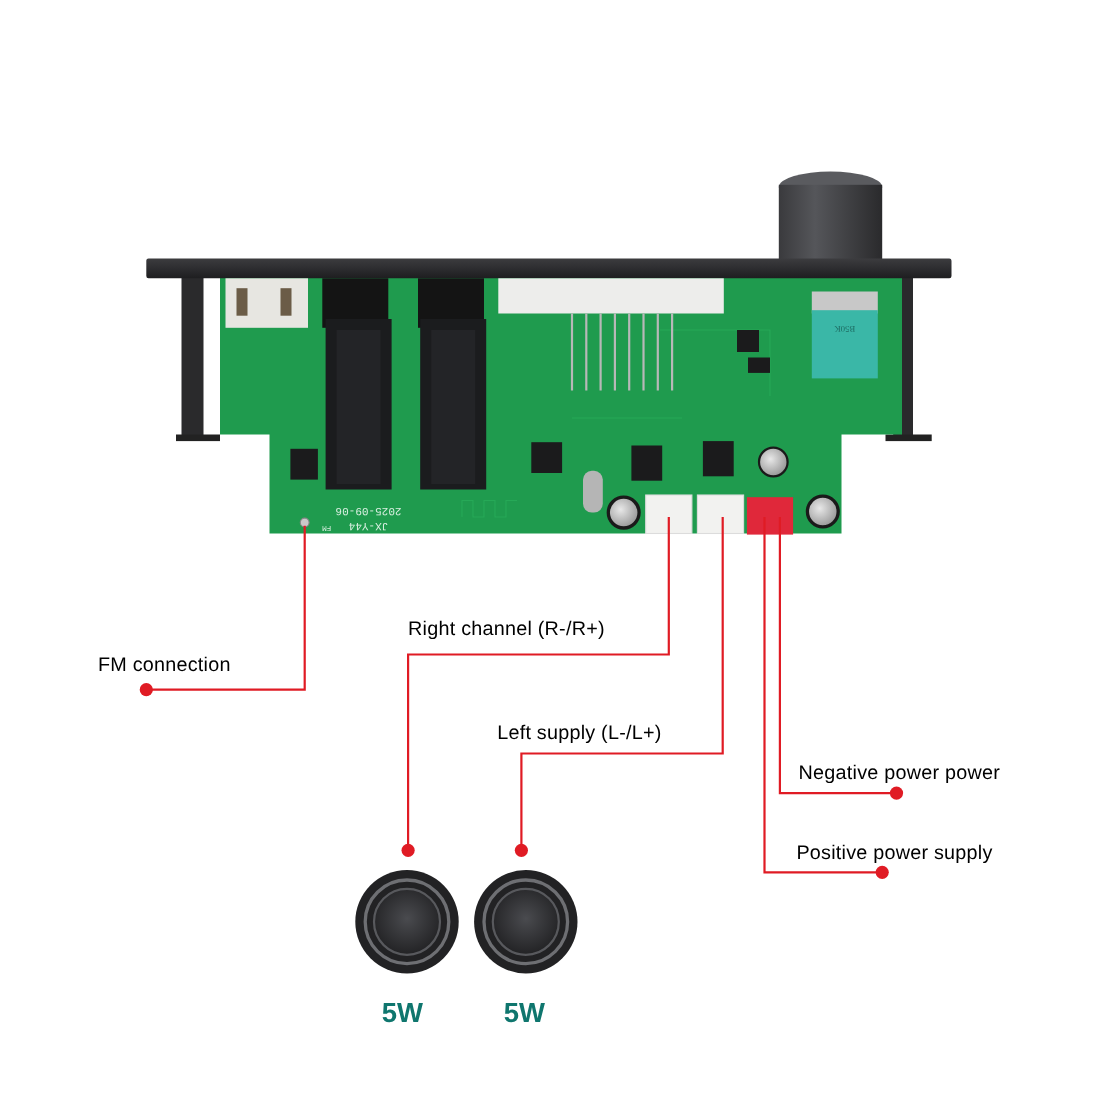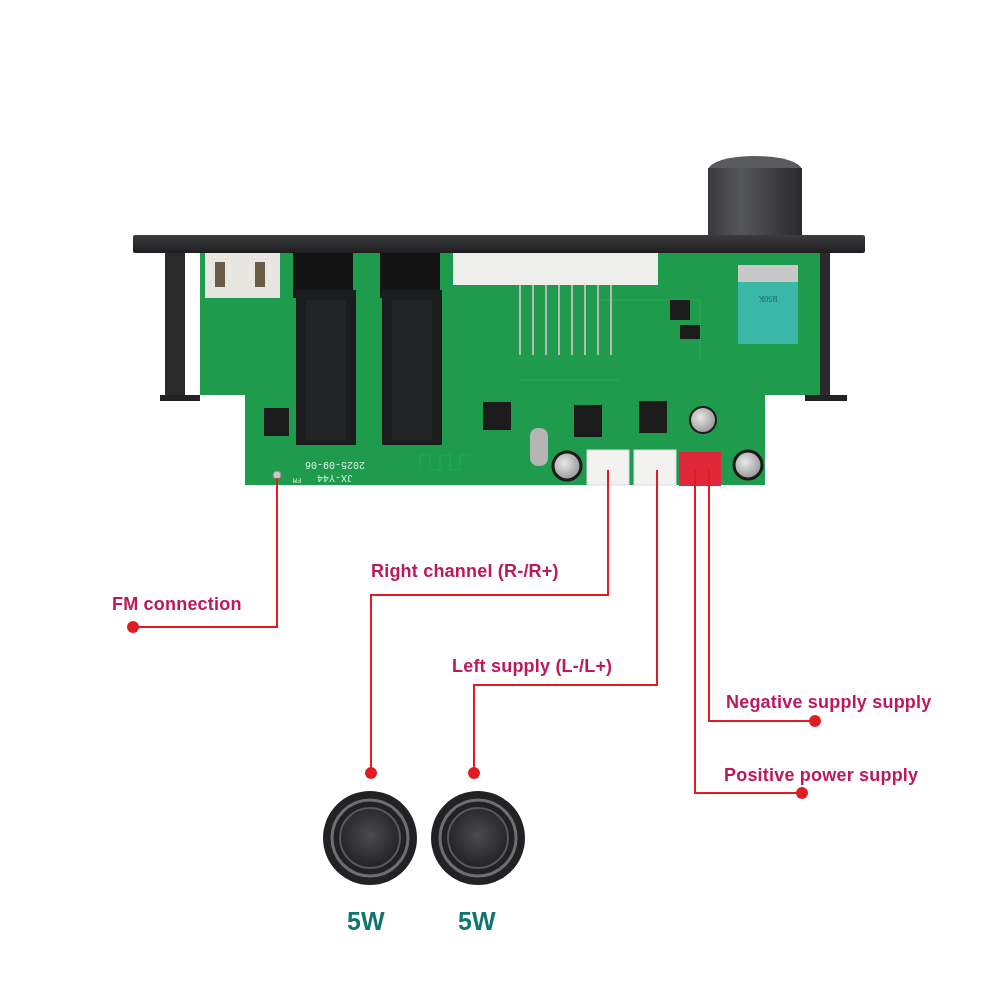--- a/index.html
+++ b/index.html
@@ -1,19 +1,19 @@
 <!DOCTYPE html>
 <html><head>
 <meta charset="utf-8">
 <style>
   html, body { margin:0; padding:0; background:#ffffff; }
   body { width:1000px; height:1000px; position:relative; overflow:hidden;
          font-family:"Liberation Sans", sans-serif; }
   .stage { position:absolute; left:0; top:0; width:1000px; height:1000px; }
-  .label { position:absolute; font-weight:bold; color:#be185d; font-size:18px; white-space:nowrap; letter-spacing:0.2px; }
+  .label { position:absolute; font-weight:normal; color:#000000; font-size:18px; white-space:nowrap; letter-spacing:0.2px; }
   .watt  { position:absolute; font-weight:bold; color:#0f766e; font-size:25px; }
   svg { position:absolute; left:0; top:0; }
 </style>
 </head>
 <body>
 
 <div class="stage">
 
   <svg width="1000" height="1000" viewBox="0 0 1000 1000">
     <defs>
@@ -139,21 +139,21 @@
       <circle cx="370" cy="838" r="38" fill="none" stroke="#6e6f73" stroke-width="3"></circle>
       <circle cx="370" cy="838" r="30" fill="url(#spkGrad)" stroke="#58595d" stroke-width="2"></circle>
     </g>
     <g>
       <circle cx="478" cy="838" r="47" fill="#222224"></circle>
       <circle cx="478" cy="838" r="38" fill="none" stroke="#6e6f73" stroke-width="3"></circle>
       <circle cx="478" cy="838" r="30" fill="url(#spkGrad)" stroke="#58595d" stroke-width="2"></circle>
     </g>
   </svg>
 
-  <div class="label" style="left:112px; top:594px;">FM connection</div>
+  <div class="label" style="left:89px; top:594px;">FM connection</div>
   <div class="label" style="left:371px; top:561px;">Right channel (R-/R+)</div>
   <div class="label" style="left:452px; top:656px;">Left supply (L-/L+)</div>
-  <div class="label" style="left:726px; top:692px;">Negative supply supply</div>
+  <div class="label" style="left:726px; top:692px;">Negative power power</div>
   <div class="label" style="left:724px; top:765px;">Positive power supply</div>
 
   <div class="watt" style="left:347px; top:907px;">5W</div>
   <div class="watt" style="left:458px; top:907px;">5W</div>
 </div>
 
 </body></html>

